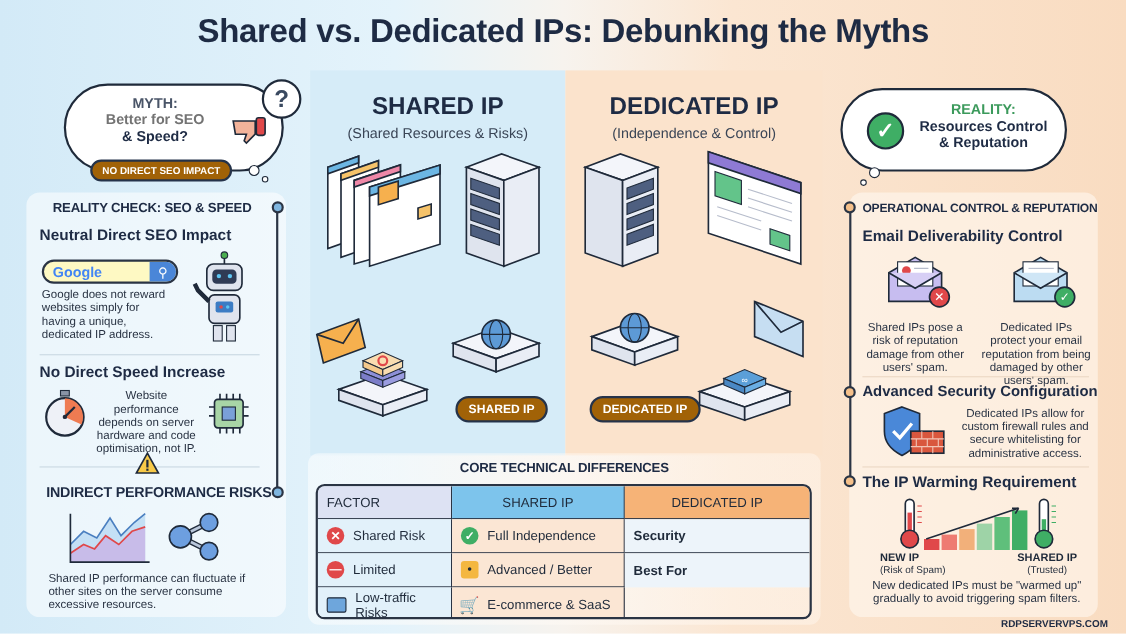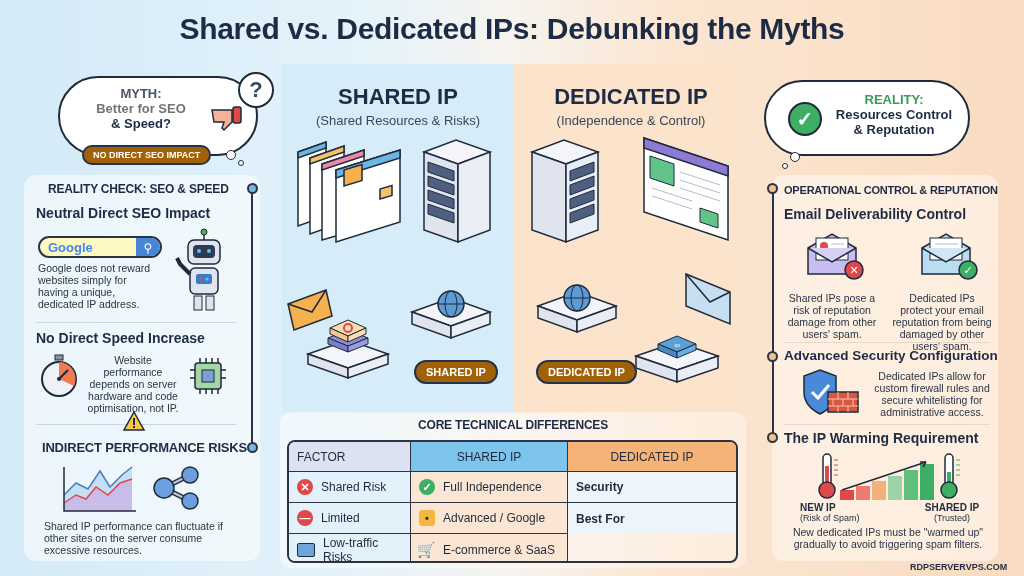--- a/index.html
+++ b/index.html
@@ -307,21 +307,21 @@
       <span>Full Independence</span>
     </div>
 
   <div class="c1">Security</div>
   <div class="c2">
       <span class="ico" style="background:#e0484a">—</span>
       <span>Limited</span>
     </div>
   <div class="c3">
       <span class="ico" style="background:#f4b740;border-radius:3px;color:#1f2a3a">•</span>
-      <span>Advanced / Google</span>
+      <span>Advanced / Better</span>
     </div>
 
   <div class="c1">Best For</div>
   <div class="c2">
       <span class="ico" style="background:#6ea6dc;border-radius:2px;width:18px;height:14px;border:1.5px solid #1f2a3a"></span>
       <span>Low-traffic Risks</span>
     </div>
   <div class="c3">
       <span class="ico" style="background:transparent;color:#e8823a;font-size:15px">🛒</span>
       <span>E-commerce &amp; SaaS</span>

